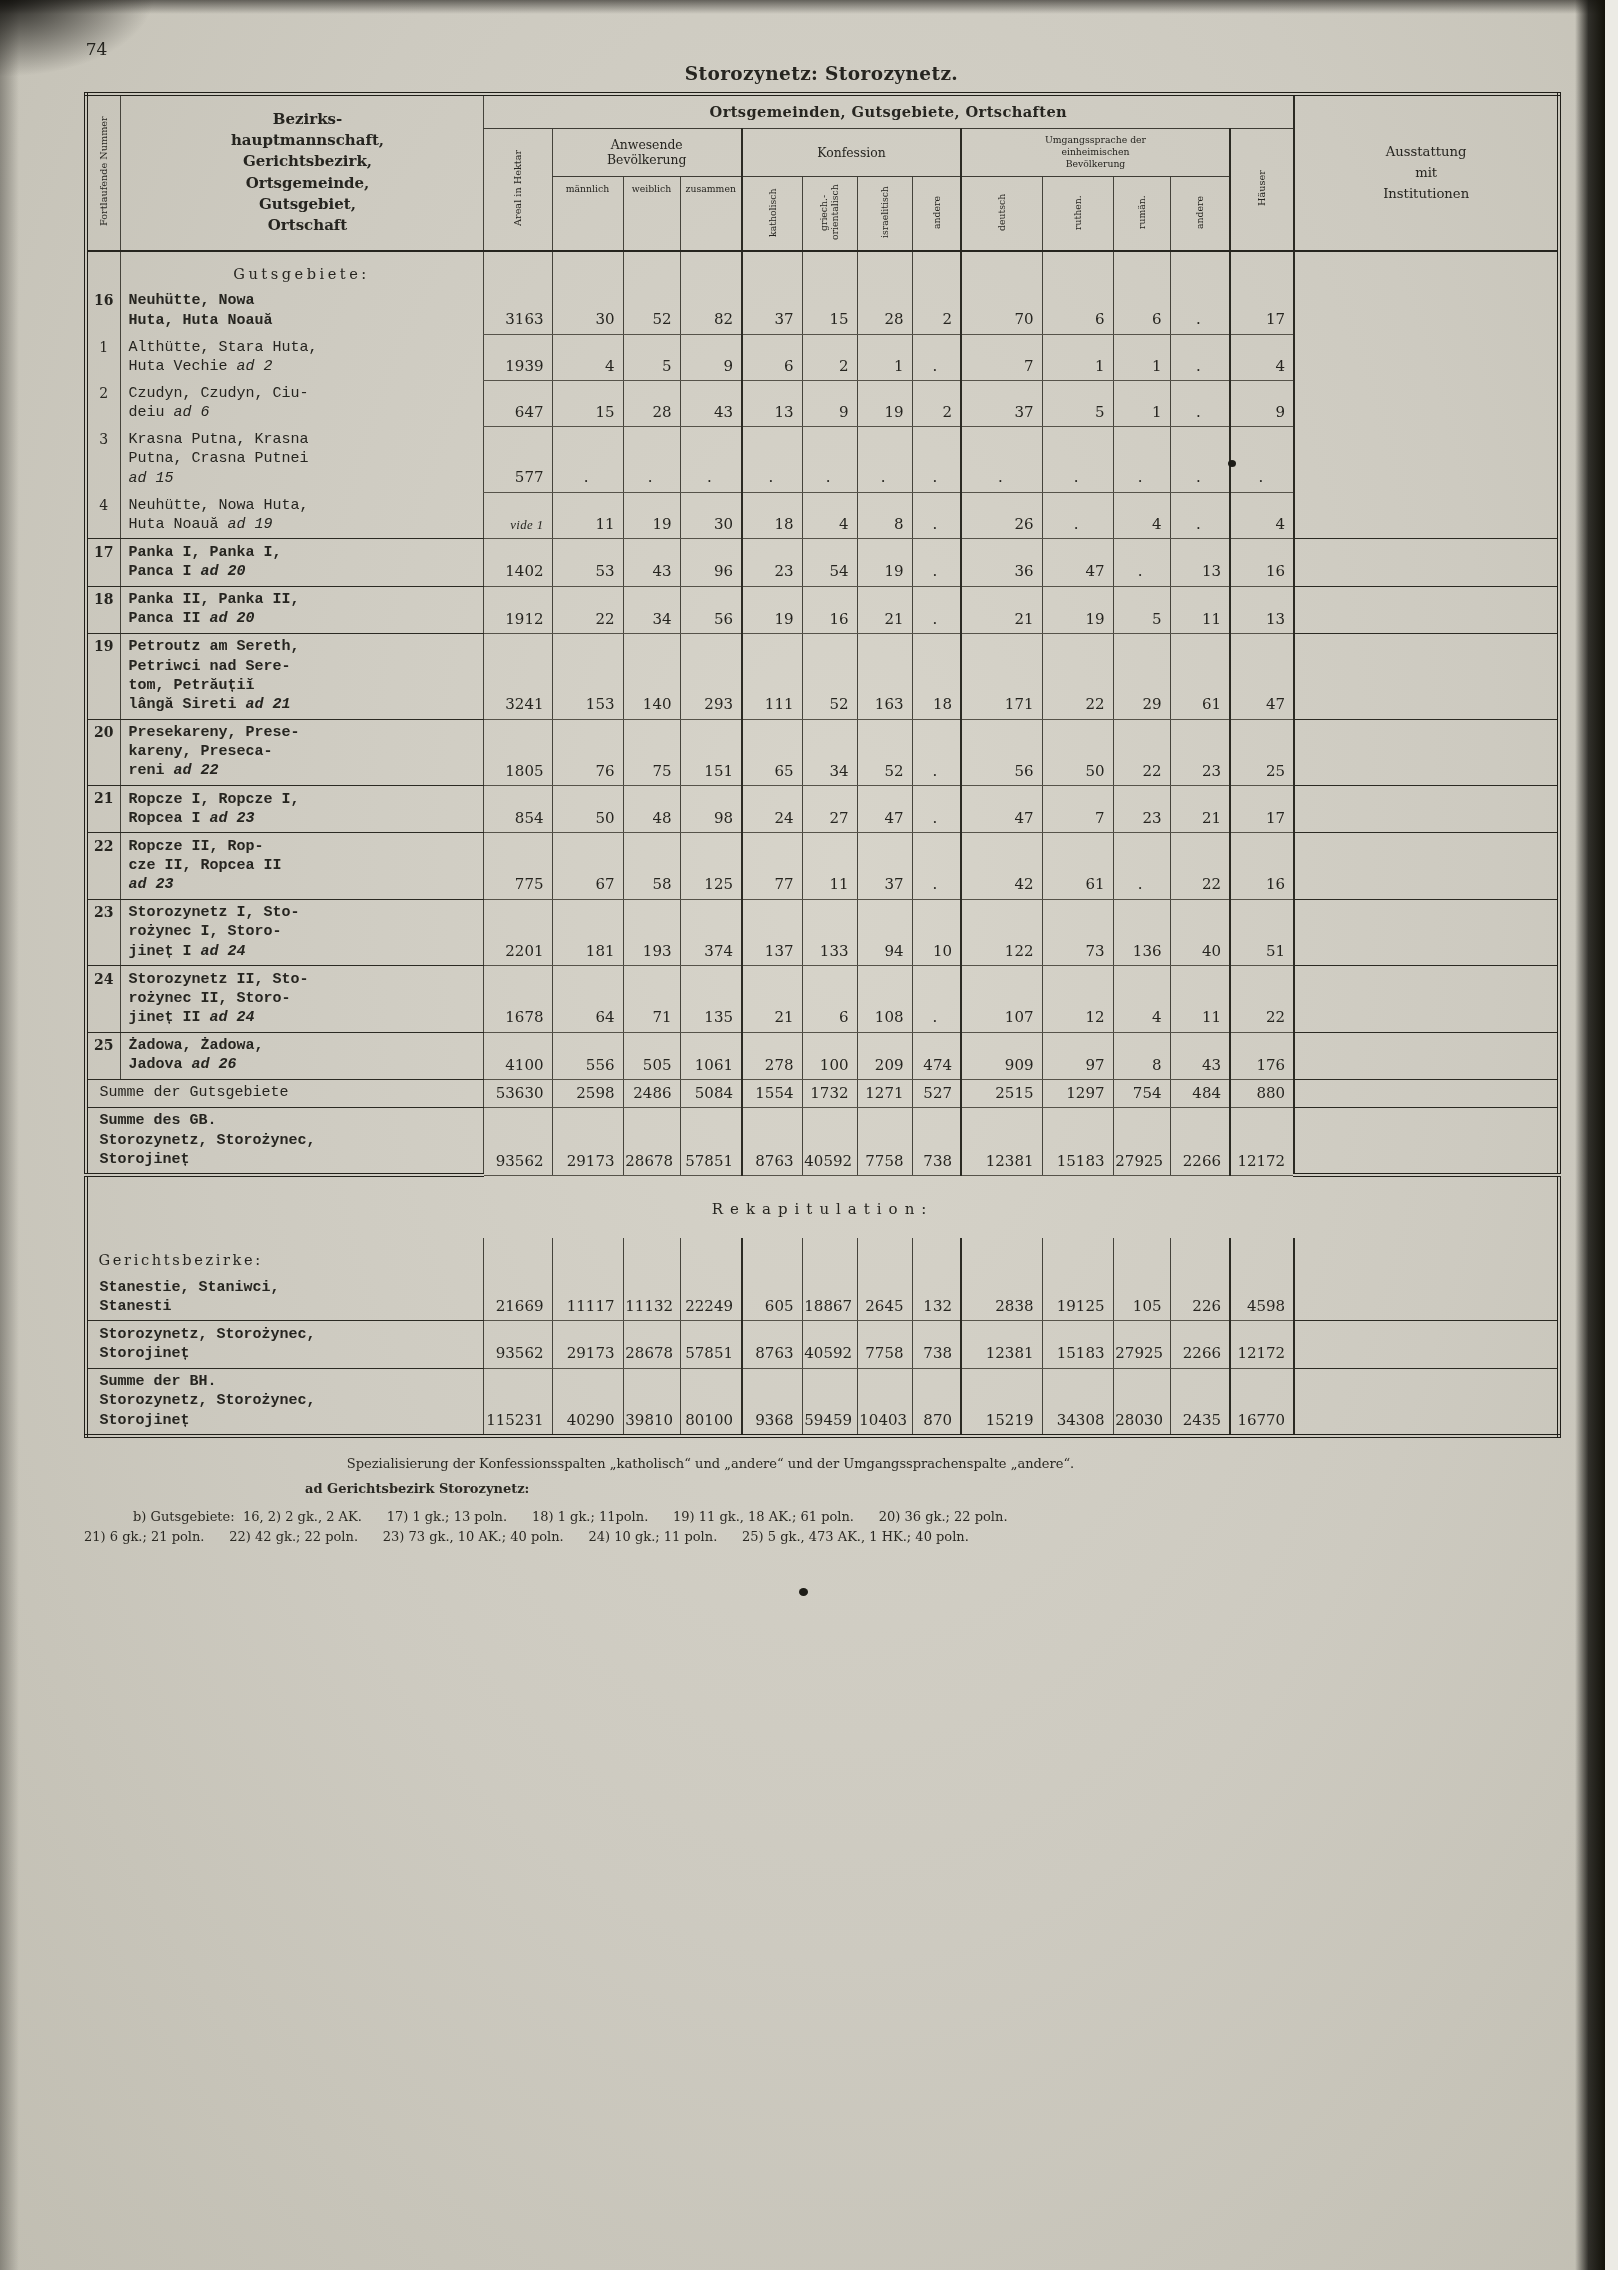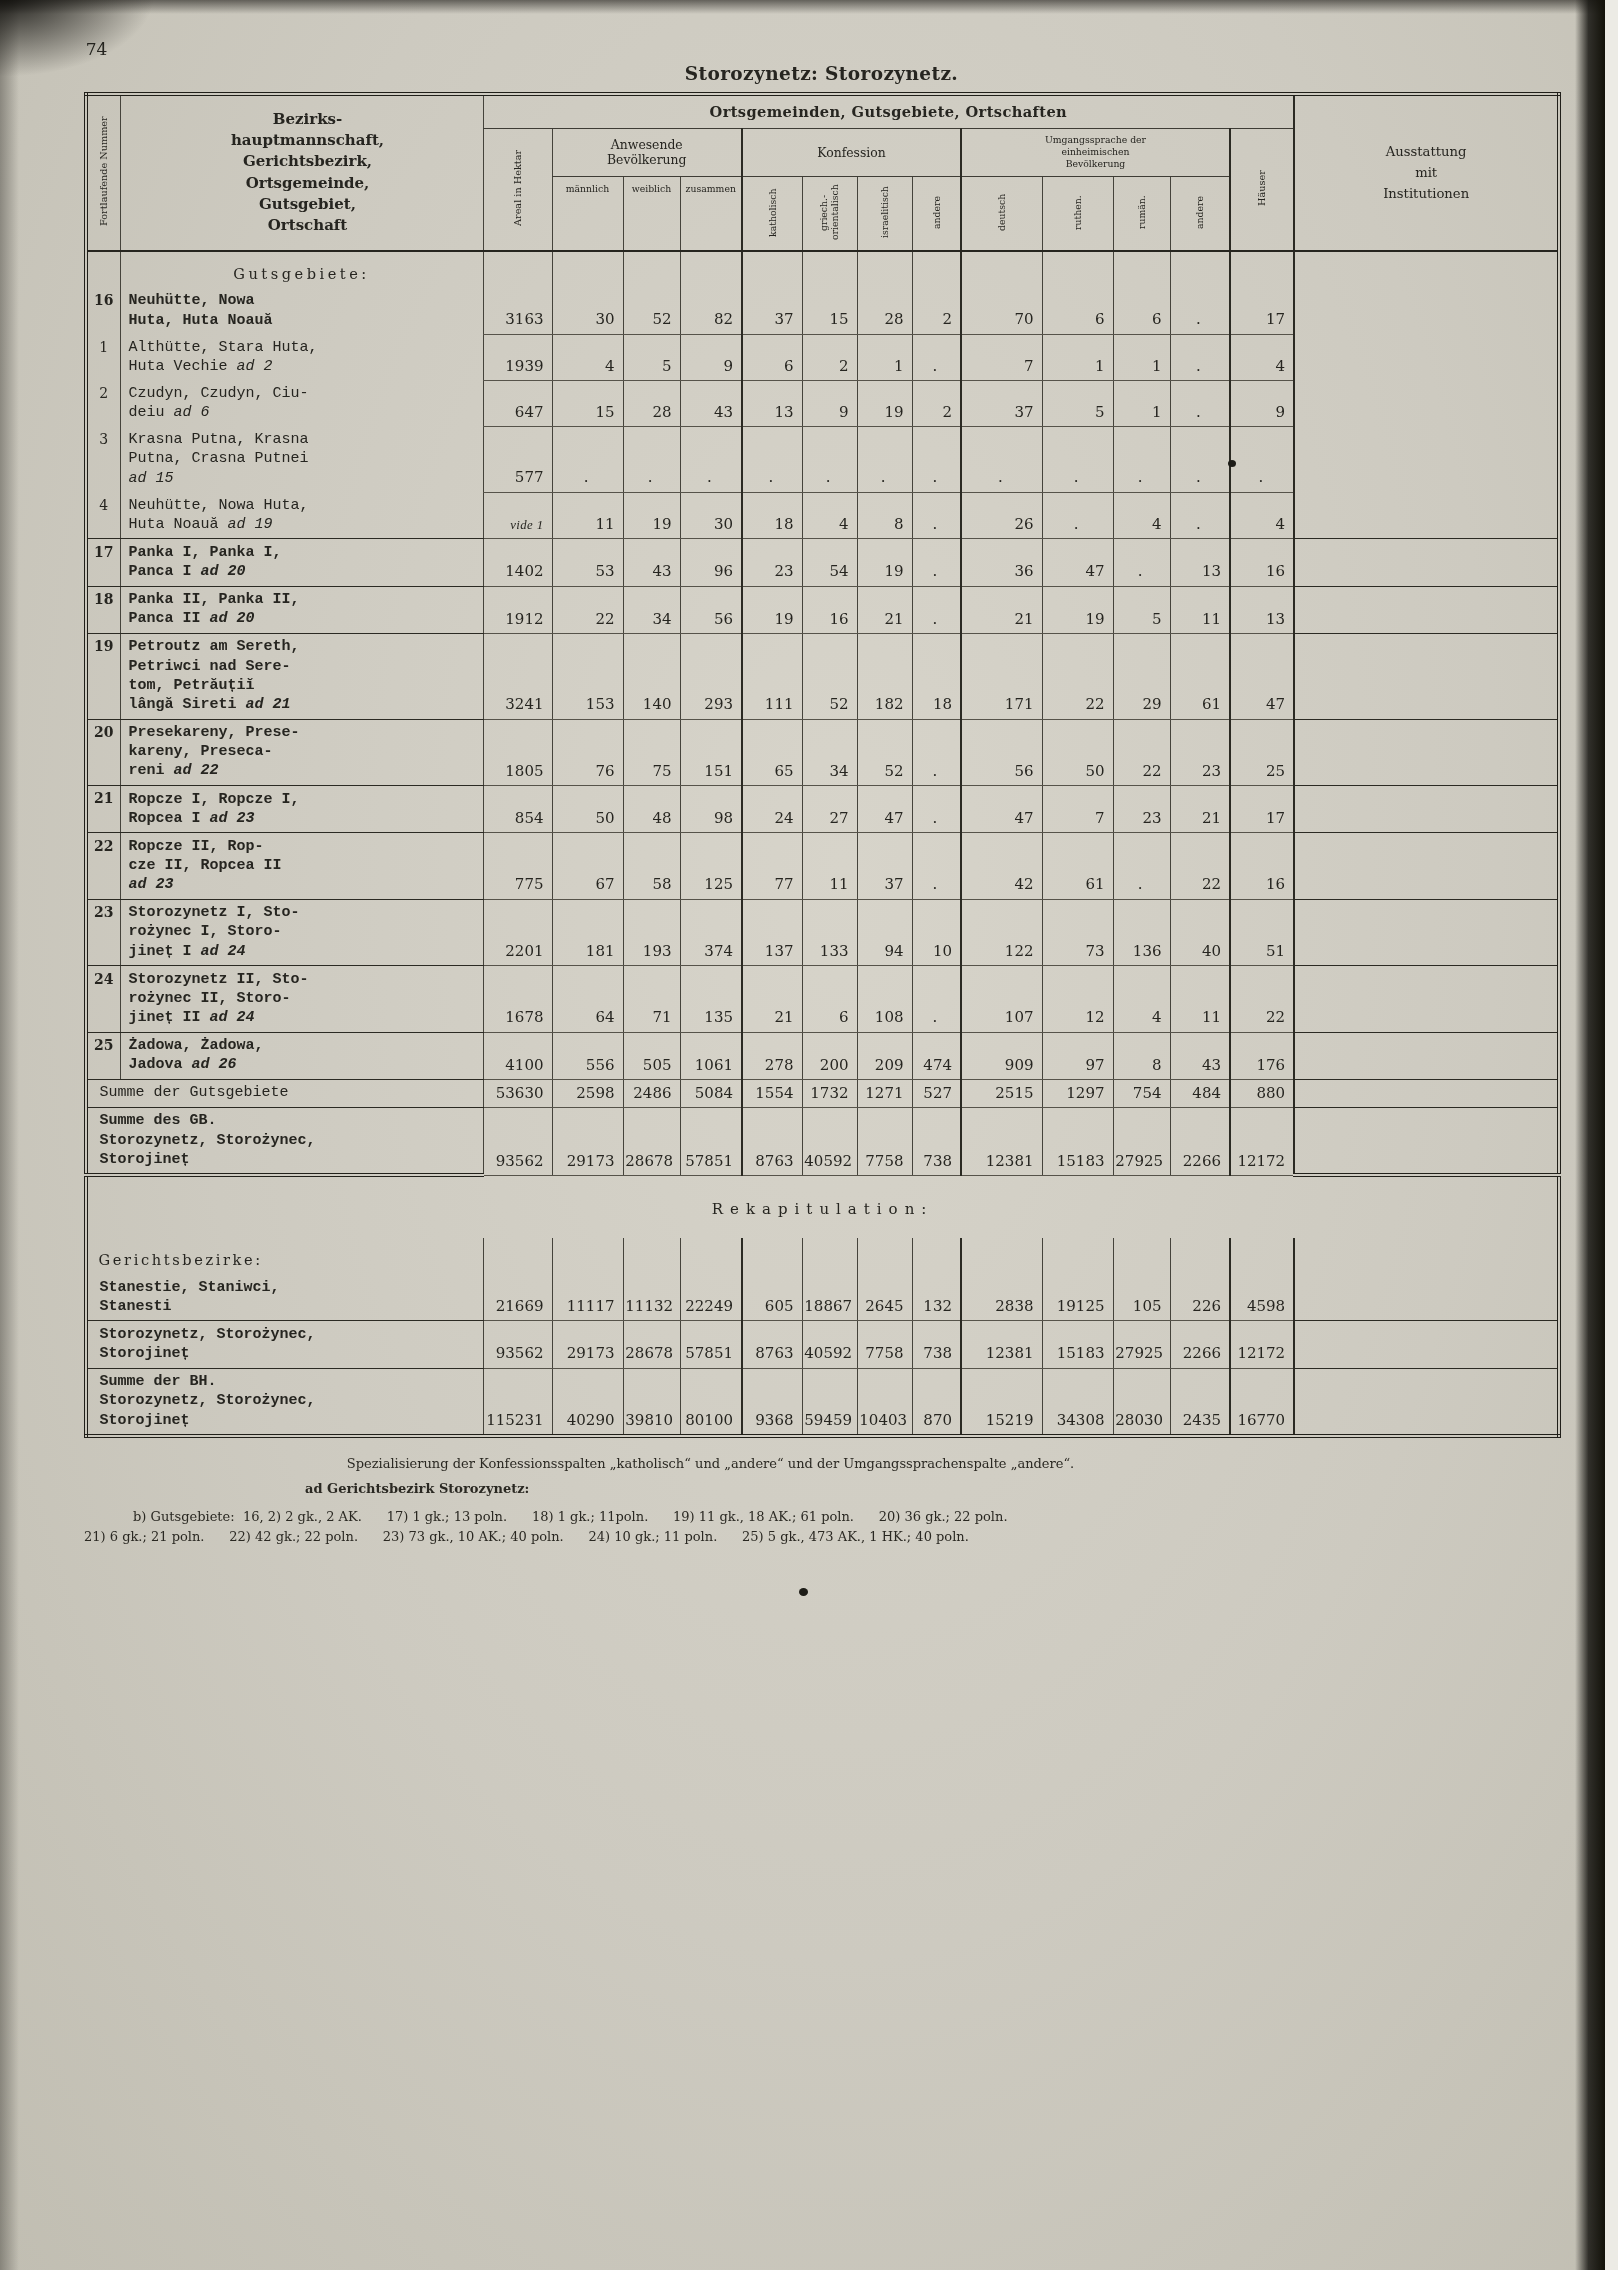--- a/index.html
+++ b/index.html
@@ -343,21 +343,21 @@
               <div>Petriwci nad Sere-</div>
               <div>tom, Petrăuțiĭ</div>
               <div>lângă Sireti <i>ad 21</i></div>
             </td>
             <td class="num nb">3241</td>
             <td class="num nb">153</td>
             <td class="num nb">140</td>
             <td class="num nb">293</td>
             <td class="num dbl-left nb">111</td>
             <td class="num nb">52</td>
-            <td class="num nb">182</td>
+            <td class="num nb">163</td>
             <td class="num nb">18</td>
             <td class="num dbl-left nb">171</td>
             <td class="num nb">22</td>
             <td class="num nb">29</td>
             <td class="num nb">61</td>
             <td class="num dbl-left nb">47</td>
             <td class="aus dbl-left"></td>
           </tr>
           <tr class="be">
             <td class="nrcell b">20</td>
@@ -472,21 +472,21 @@
             <td class="nrcell b">25</td>
             <td class="namecell b">
               <div>Żadowa, Żadowa,</div>
               <div>Jadova <i>ad 26</i></div>
             </td>
             <td class="num nb">4100</td>
             <td class="num nb">556</td>
             <td class="num nb">505</td>
             <td class="num nb">1061</td>
             <td class="num dbl-left nb">278</td>
-            <td class="num nb">200</td>
+            <td class="num nb">100</td>
             <td class="num nb">209</td>
             <td class="num nb">474</td>
             <td class="num dbl-left nb">909</td>
             <td class="num nb">97</td>
             <td class="num nb">8</td>
             <td class="num nb">43</td>
             <td class="num dbl-left nb">176</td>
             <td class="aus dbl-left"></td>
           </tr>
           <tr class="be">

